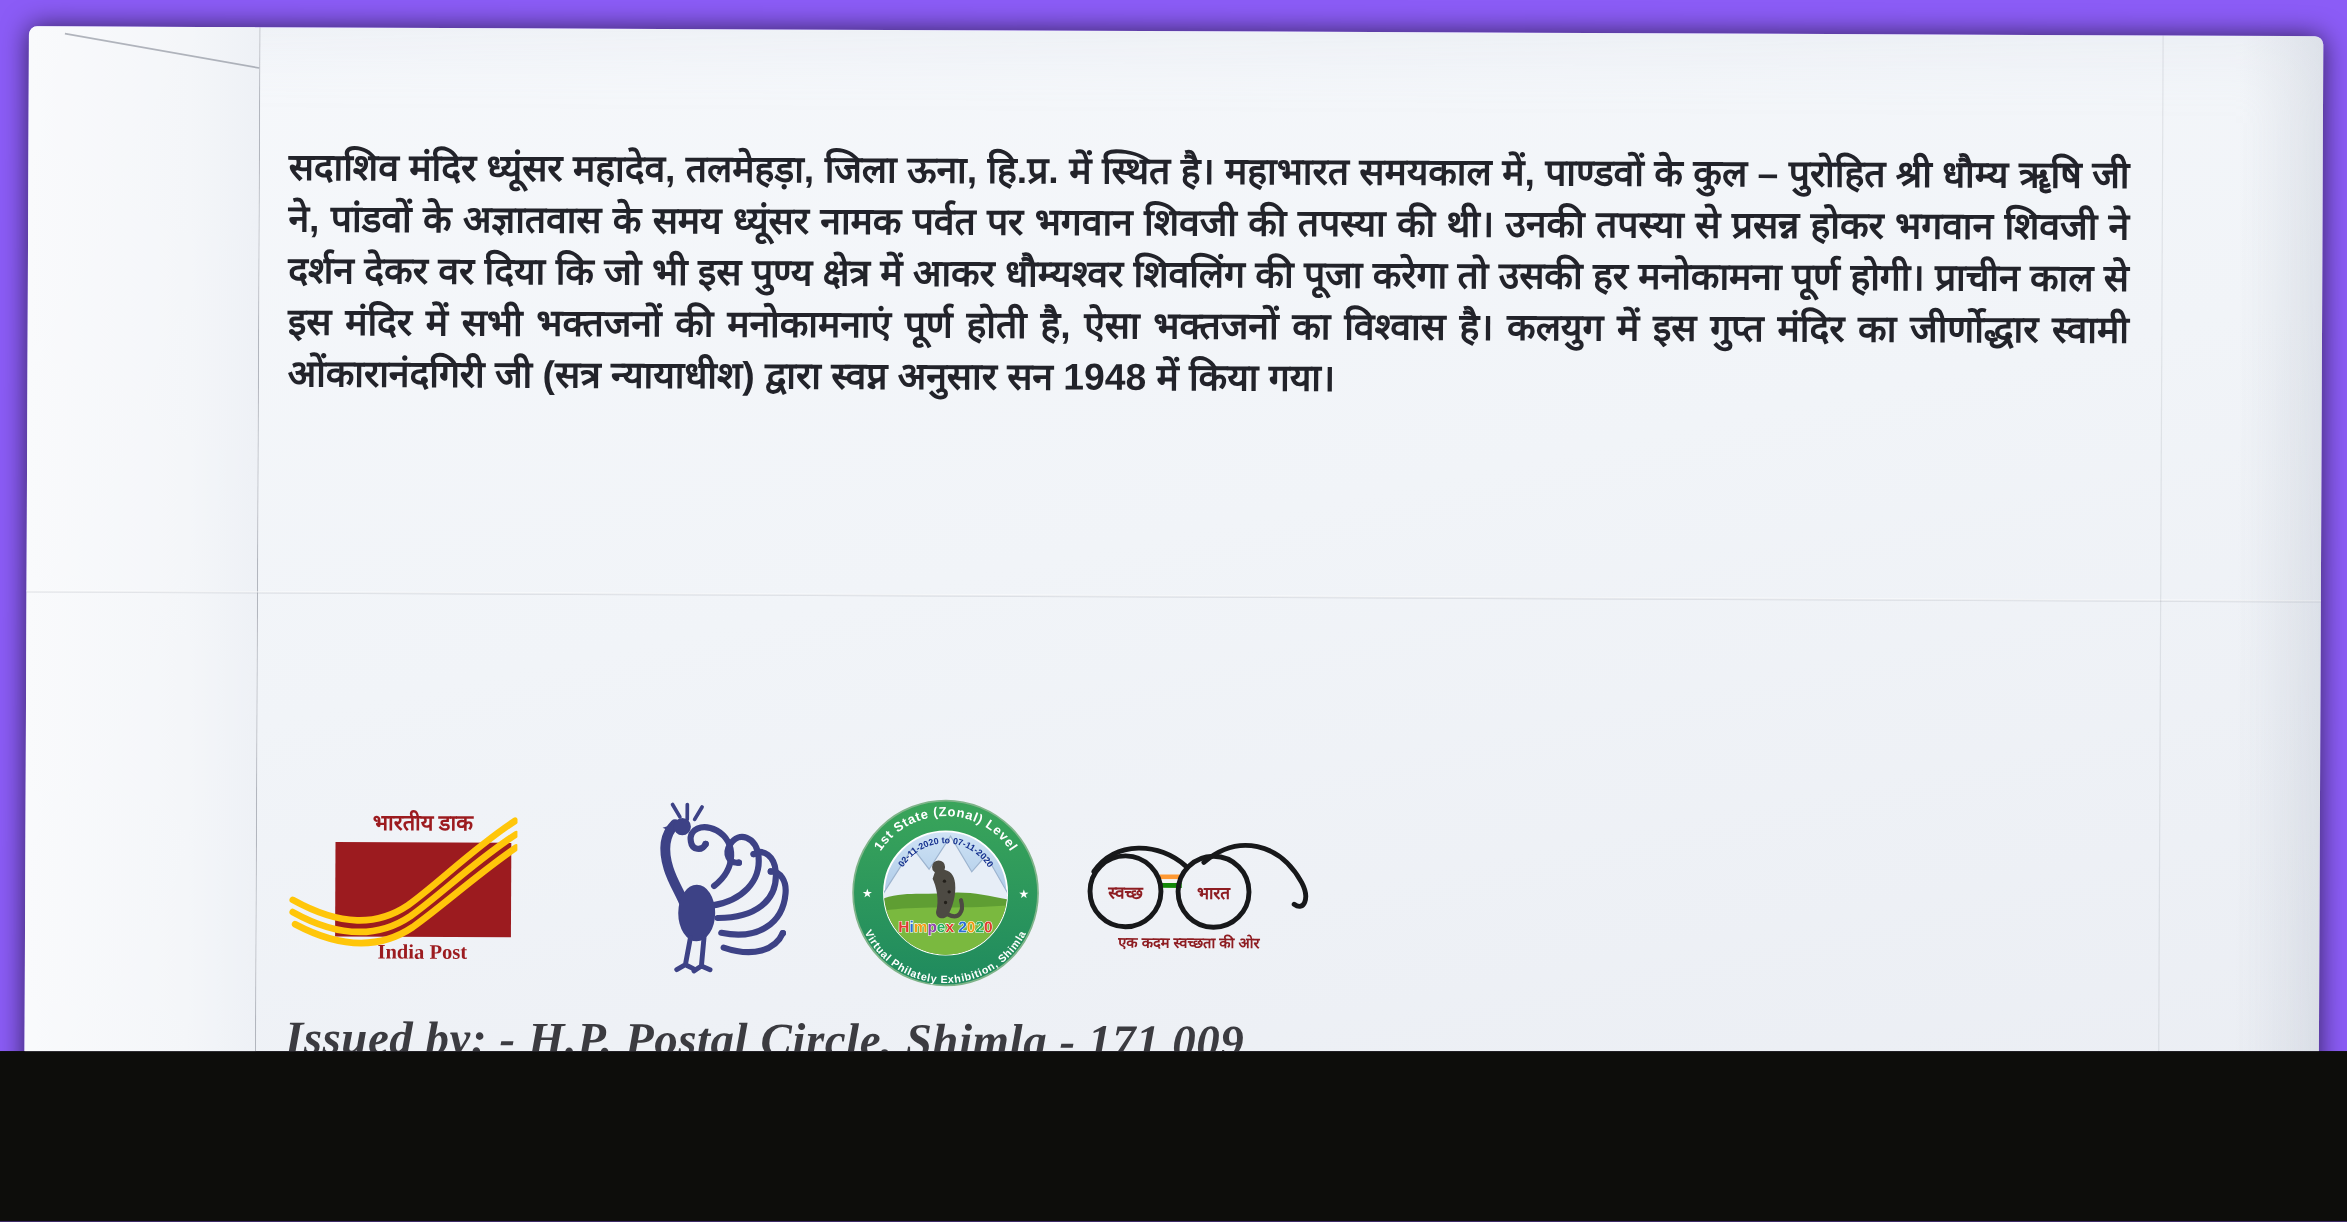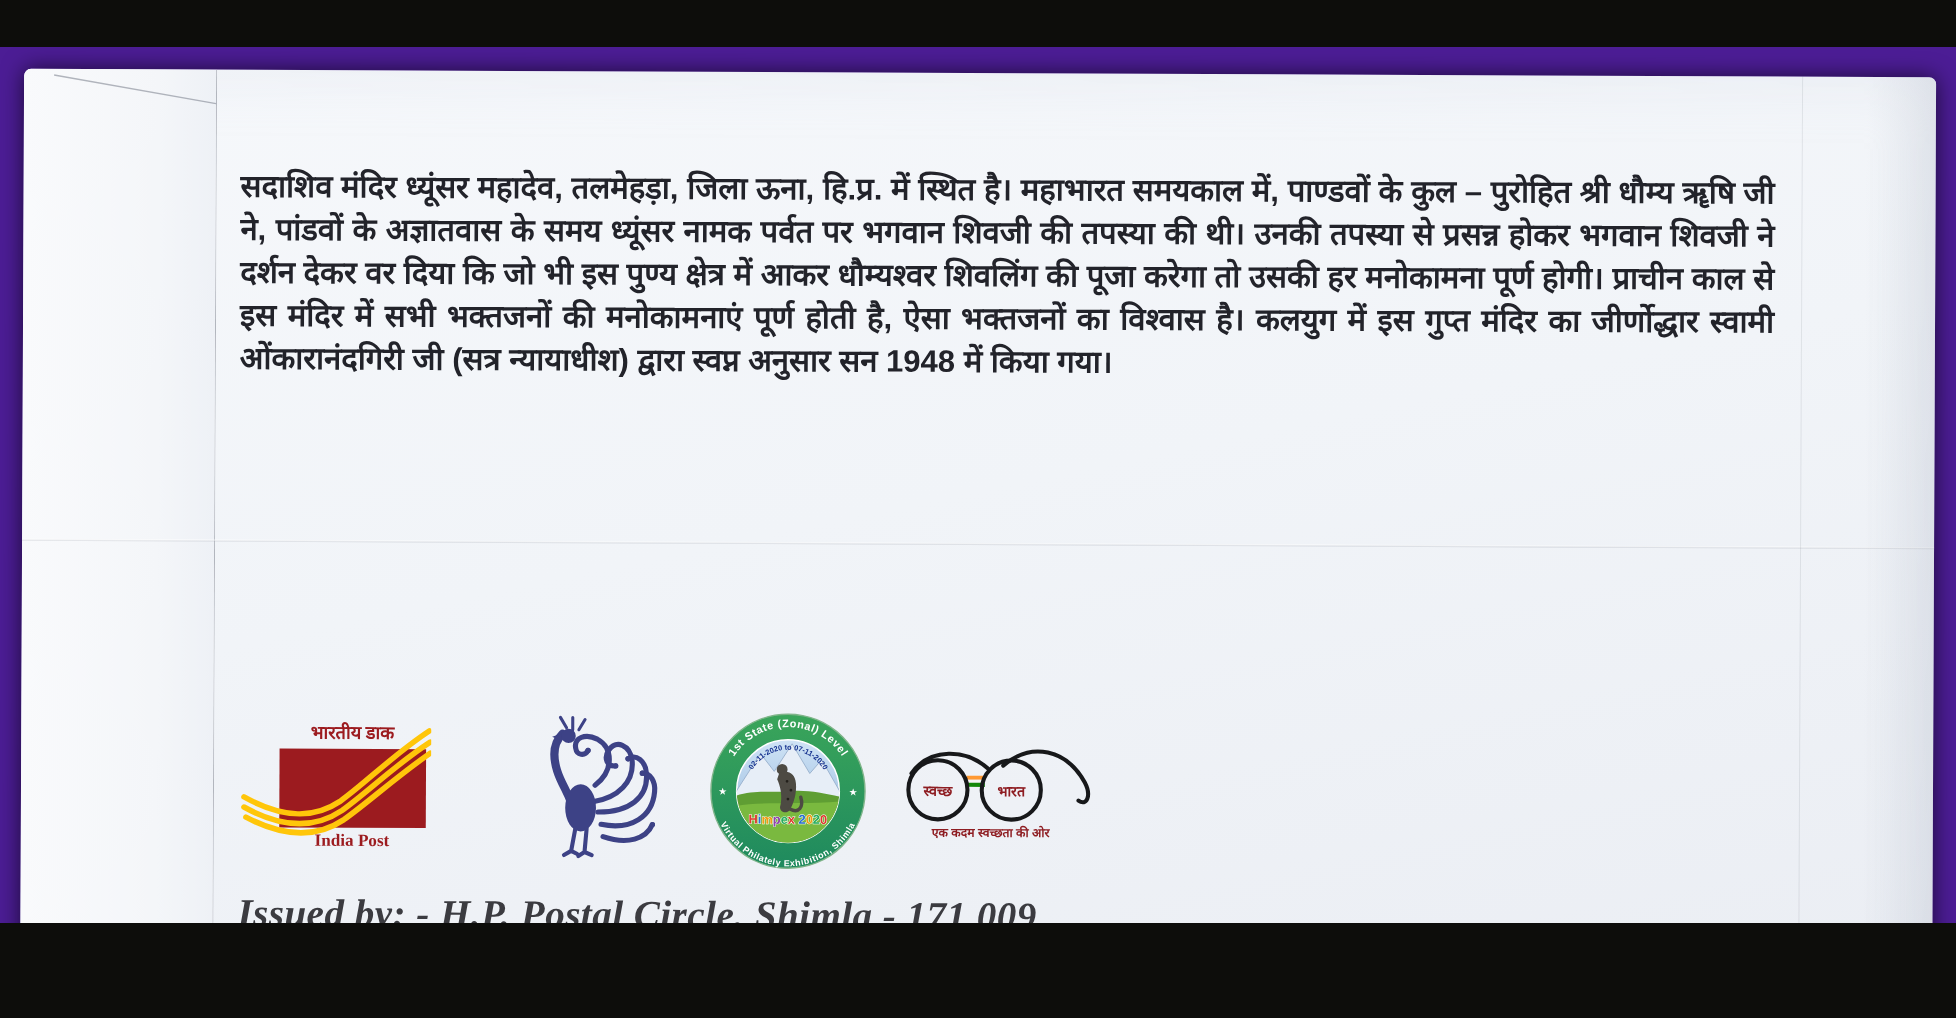--- a/index.html
+++ b/index.html
@@ -1,17 +1,17 @@
 <!DOCTYPE html>
 <html><head>
 <meta charset="utf-8">
 <style>
   html,body{margin:0;padding:0;background:#0d0d0b;}
-  .stage{position:relative;width:1956px;height:876px;background:#4c1d95;overflow:hidden;
-         font-family:"Liberation Sans","DejaVu Sans",sans-serif;margin-top:47px;}
+  .stage{position:relative;width:1956px;height:876px;background:#8b5cf6;overflow:hidden;
+         font-family:"Liberation Sans","DejaVu Sans",sans-serif;}
   .envelope{position:absolute;left:22px;top:26px;width:1912px;height:972px;
             background:linear-gradient(168deg,#f6f8fb 0%,#f1f4f8 45%,#eaedf3 100%);
             border-radius:7px;transform:rotate(0.25deg);transform-origin:50% 50%;
             box-shadow:0 0 22px rgba(0,0,0,.65), inset 0 0 60px rgba(210,216,228,.35);}
   .flap-strip{position:absolute;left:0;top:0;bottom:0;width:192px;
               background:linear-gradient(to right,#f9fafc 0%,#f4f6f9 70%,#eef1f6 100%);
               border-right:1px solid rgba(120,126,138,.55);border-radius:7px 0 0 7px;}
   .fold-svg{position:absolute;left:0;top:0;width:100%;height:100%;pointer-events:none;}
   .crease-mid{position:absolute;left:0;right:0;top:470px;height:2px;
               background:linear-gradient(to bottom,rgba(255,255,255,.75),rgba(118,124,138,.22));}

